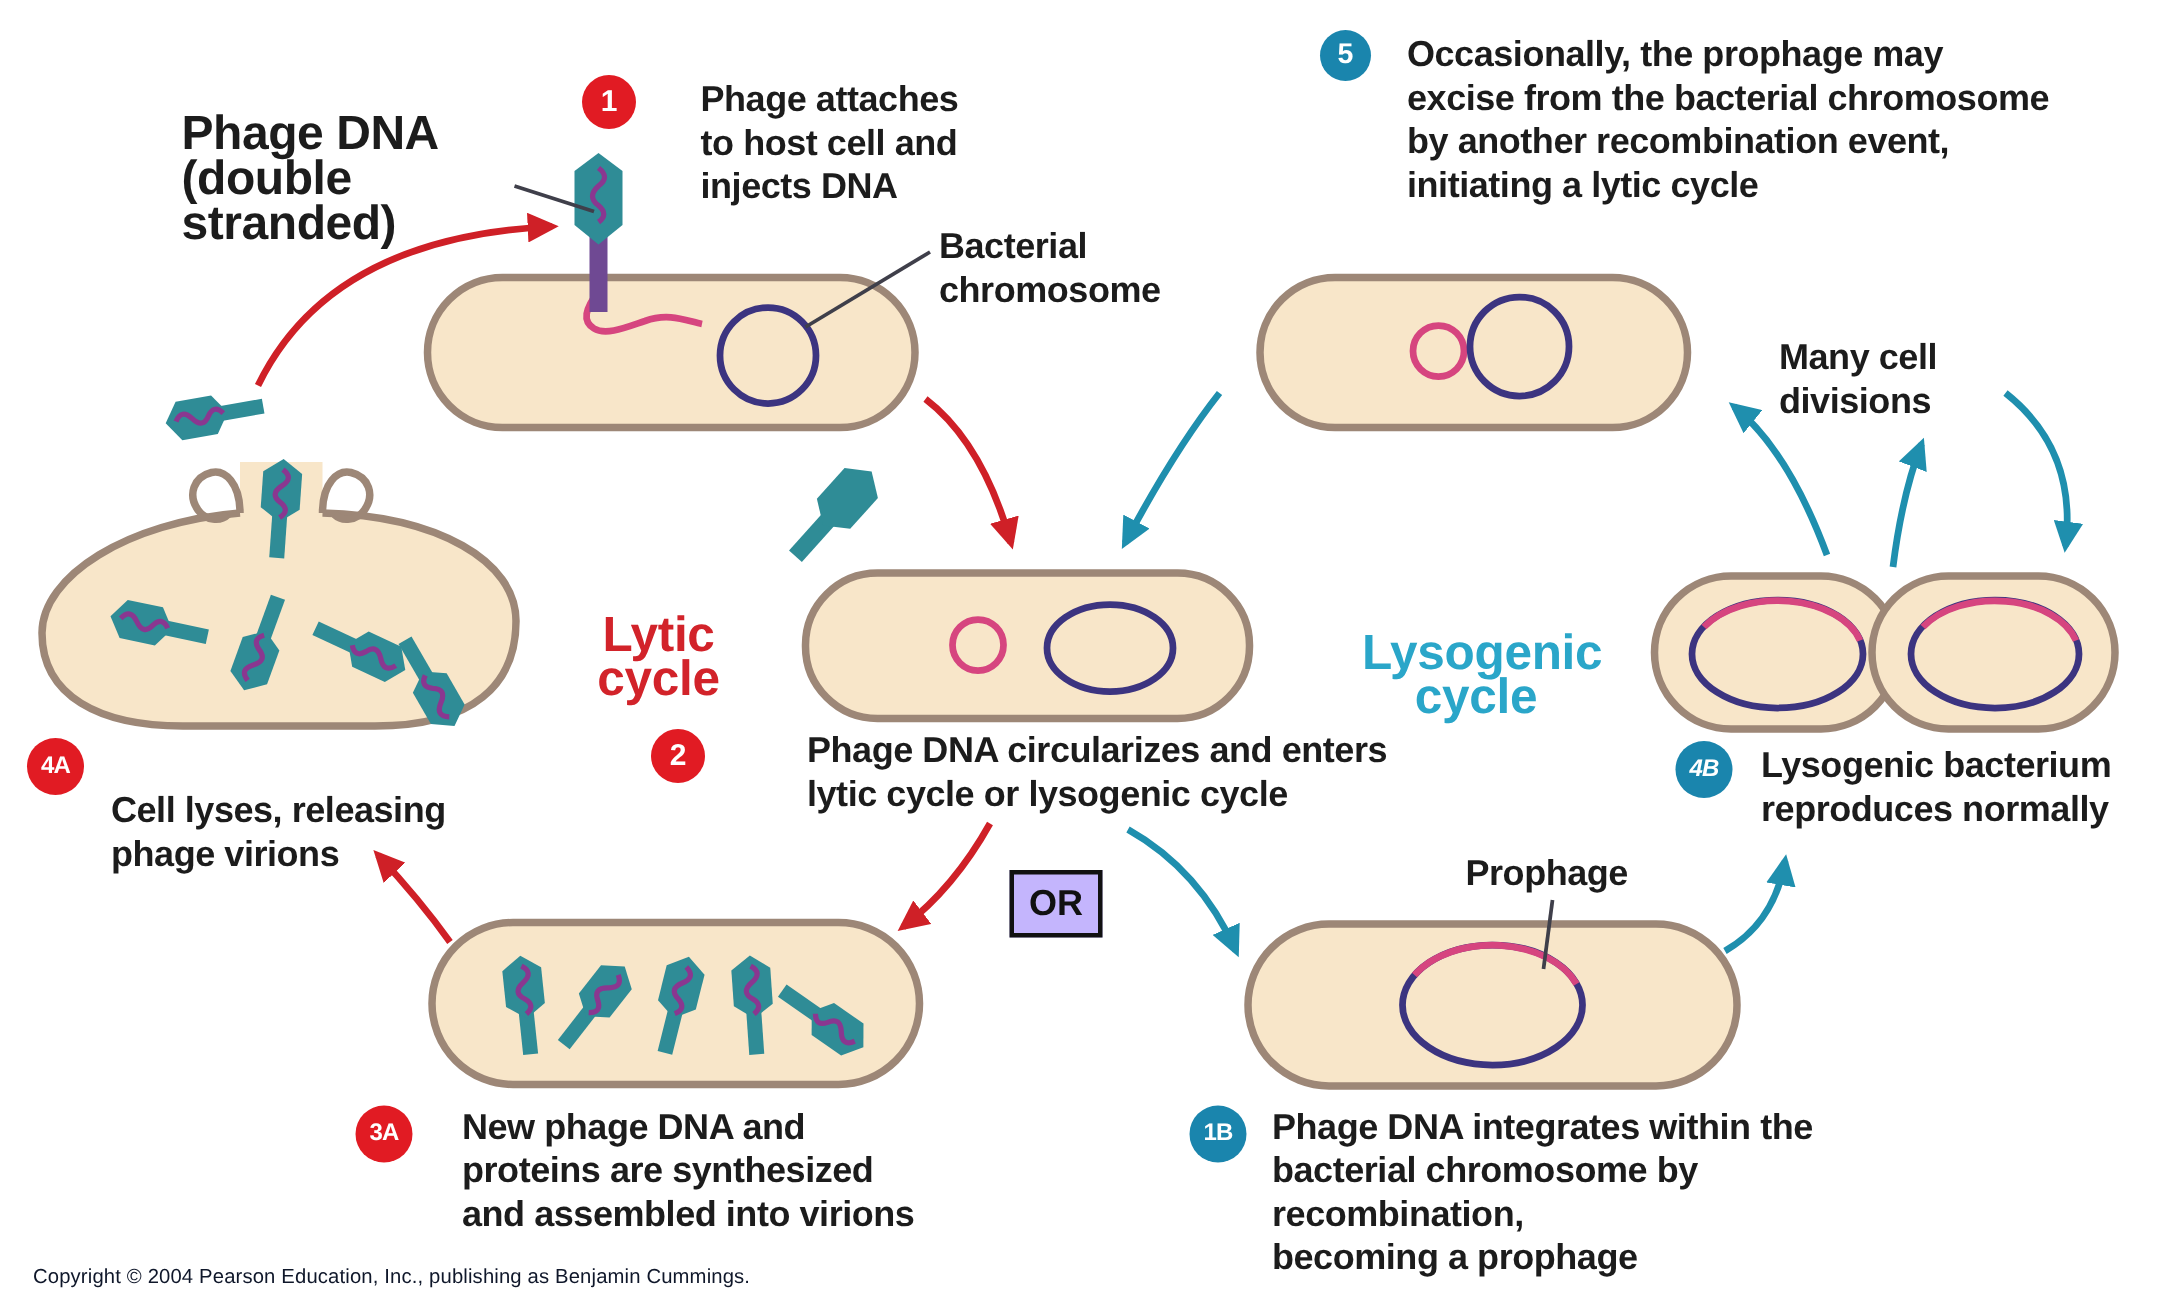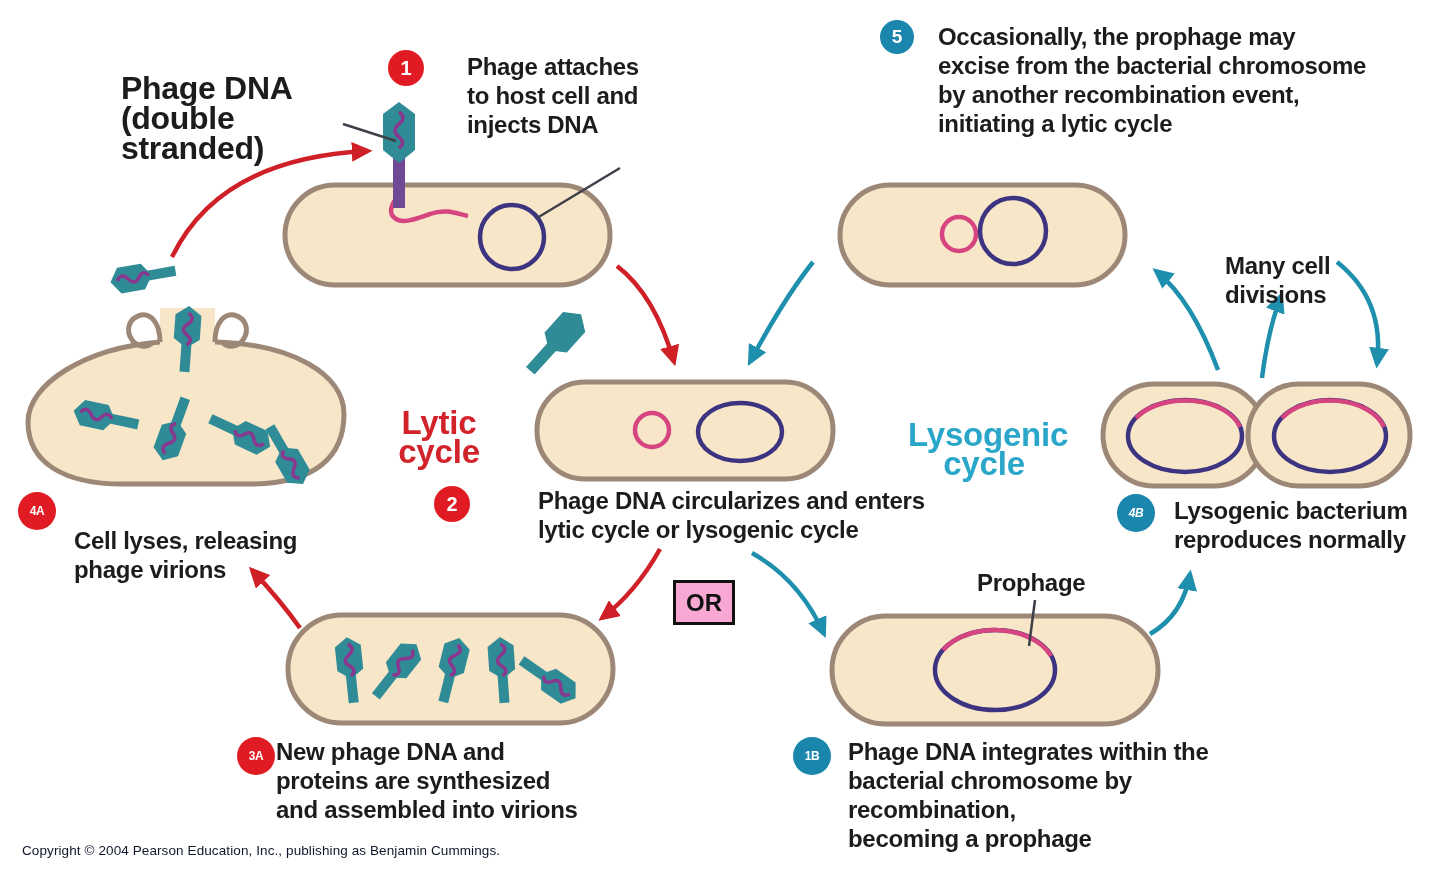--- a/index.html
+++ b/index.html
@@ -24,27 +24,27 @@
   .mR{fill:var(--arrow-red);} .mT{fill:var(--arrow-teal);}
   .lbl{position:absolute;font-weight:bold;color:var(--text-black);font-size:24px;line-height:29px;
        white-space:pre-line;letter-spacing:-0.3px;}
   .small-gap{line-height:30px;}
   .badge{position:absolute;border-radius:50%;color:#fff;font-weight:bold;display:flex;
          align-items:center;justify-content:center;}
   .badge.red{background:var(--badge-red);}
   .badge.teal{background:var(--badge-teal);}
   .b36{width:36px;height:36px;font-size:20px;}
   .b34{width:34px;height:34px;font-size:19px;}
-  .b38{width:38px;height:38px;font-size:12px;letter-spacing:-0.5px;}
+  .b38{width:38px;height:38px;font-size:16px;letter-spacing:-0.5px;}
   .cycle{position:absolute;font-weight:bold;font-size:33px;line-height:29px;text-align:center;
          white-space:pre-line;letter-spacing:-0.2px;}
   .cycle.lytic{color:var(--lytic-red);}
   .cycle.lyso{color:var(--lysogenic-teal);}
   .or-box{position:absolute;left:673px;top:580px;width:62px;height:45px;border:3px solid #111;
-          background:#f9a8d4;display:flex;align-items:center;justify-content:center;
+          background:#c4b5fd;display:flex;align-items:center;justify-content:center;
           font-weight:bold;font-size:24px;color:#111;}
   .copyright{position:absolute;left:22px;top:843px;font-size:13.5px;color:#0f172a;letter-spacing:0.1px;}
 </style>
 </head>
 <body>
 
 <div class="canvas">
 
   <svg class="art" width="1440" height="877" viewBox="0 0 1440 877">
     <defs>
@@ -161,32 +161,34 @@
 to host cell and
 injects DNA</div>
   <div class="lbl" style="left:938px;top:22px;width:480px;">Occasionally, the prophage may
 excise from the bacterial chromosome
 by another recombination event,
 initiating a lytic cycle</div>
   <div class="lbl" style="left:492px;top:486px;width:440px;margin-left:46px;">Phage DNA circularizes and enters
 lytic cycle or lysogenic cycle</div>
   <div class="lbl" style="left:74px;top:492px;width:270px;margin-top:34px;">Cell lyses, releasing
 phage virions</div>
-  <div class="lbl" style="left:276px;top:737px;width:350px;">New phage DNA and
+  <div class="lbl" style="left:308px;top:737px;width:350px;">New phage DNA and
 proteins are synthesized
 and assembled into virions</div>
   <div class="lbl" style="left:848px;top:737px;width:430px;">Phage DNA integrates within the
 bacterial chromosome by recombination,
 becoming a prophage</div>
   <div class="lbl" style="left:1174px;top:496px;width:280px;">Lysogenic bacterium
 reproduces normally</div>
 
   <div class="lbl small-gap" style="left:121px;top:73px;width:240px;font-size:32px;">Phage DNA
 (double stranded)</div>
-  <div class="lbl" style="left:1225px;top:224px;width:150px;margin-top:27px;">Many cell
+  <div class="lbl" style="left:626px;top:150px;width:180px;">Bacterial
+chromosome</div>
+  <div class="lbl" style="left:1186px;top:224px;width:150px;">Many cell
 divisions</div>
   <div class="lbl" style="left:977px;top:568px;width:140px;">Prophage</div>
 
   <div class="cycle lytic" style="left:396px;top:408px;width:86px;">Lytic
 cycle</div>
   <div class="cycle lyso" style="left:908px;top:420px;width:152px;">Lysogenic
 cycle</div>
 
   <div class="or-box">
     <span>OR</span>

